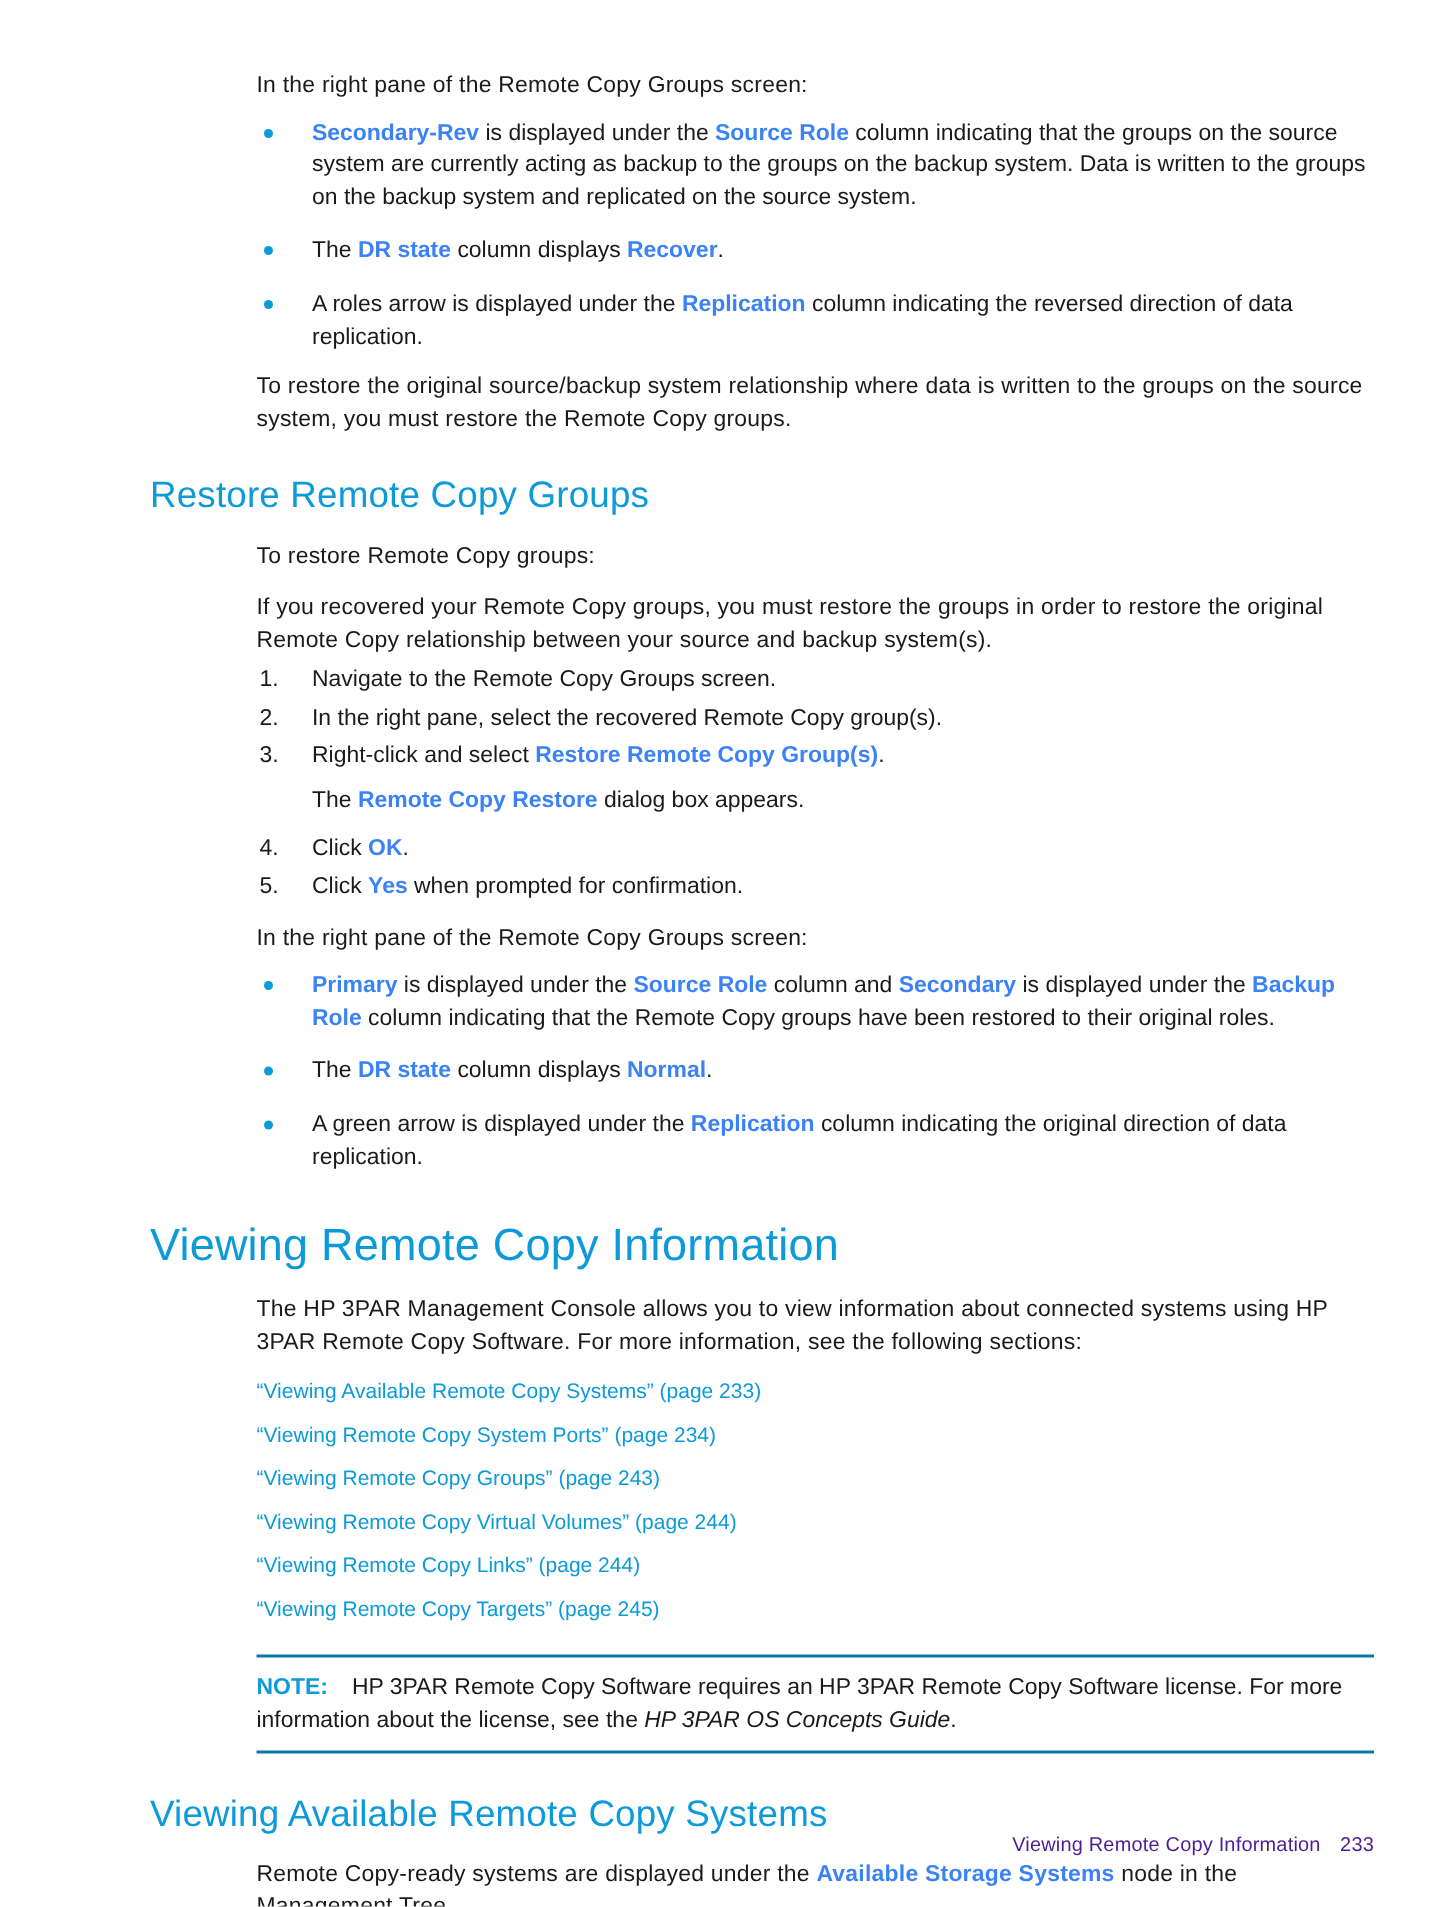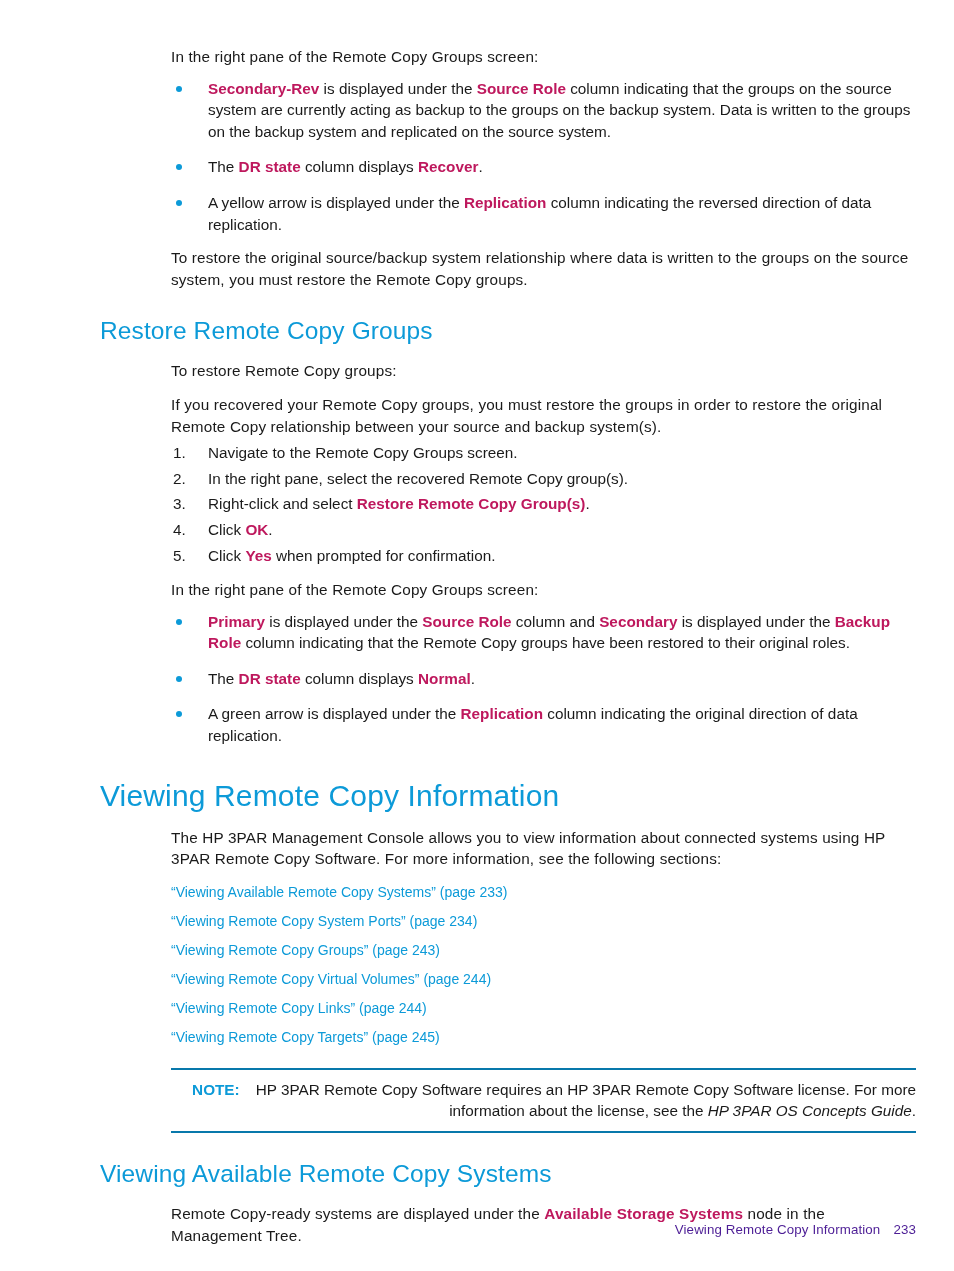--- a/index.html
+++ b/index.html
@@ -34,21 +34,21 @@
     margin: 0 0 4px 0;
     padding-left: 71px;           
     font-size: 15.3px;
     line-height: 21.6px;
     color: #1a1a1a;
     letter-spacing: 0.01em;
   }
   .para.tight { margin-bottom: 2px; }
   .para.gap-top { margin-top: 12px; }
 
-  b, .b { font-weight: bold; color: #be185d; }
+  b, .b { font-weight: bold; color: #3b82f6; }
   i, .i { font-style: italic; }
 
   
   ul.bullets {
     list-style: none;
     margin: 10px 0 0 0;
     padding: 0;
   }
   ul.bullets > li {
     position: relative;
@@ -139,21 +139,20 @@
     padding: 0;
     margin-left: 71px;
     width: 745px;
     border-top: 2px solid #0878ab;
     border-bottom: 2px solid #0878ab;
   }
   .note-body {
     padding: 9px 0 9px 0;
     font-size: 15.3px;
     line-height: 21.6px;
-    text-align: right;
   }
   .note-label {
     color: #0c9ad8;
     font-weight: bold;
     margin-right: 16px;
   }
 
   
   .footer {
     position: absolute;
@@ -171,35 +170,36 @@
 <body>
 
 <div class="page">
   <div class="content">
 
     <p class="para">In the right pane of the Remote Copy Groups screen:</p>
 
     <ul class="bullets">
     <li><span class="dot"></span><span><b>Secondary-Rev</b><span> is displayed under the </span><b>Source Role</b><span> column indicating that the groups on the source system are currently acting as backup to the groups on the backup system. Data is written to the groups on the backup system and replicated on the source system.</span></span></li>
         <li><span class="dot"></span><span><span>The </span><b>DR state</b><span> column displays </span><b>Recover</b><span>.</span></span></li>
-        <li><span class="dot"></span><span><span>A yellow arrow is displayed under the </span><b>Replication</b><span> column indicating the reversed direction of data replication.</span></span></li>
+        <li><span class="dot"></span><span><span>A roles arrow is displayed under the </span><b>Replication</b><span> column indicating the reversed direction of data replication.</span></span></li>
       </ul>
 
     <p class="para gap-top">To restore the original source/backup system relationship where data is written to the groups on the source system, you must restore the Remote Copy groups.</p>
 
     <h2 class="h2">Restore Remote Copy Groups</h2>
 
     <p class="para gap-top tight">To restore Remote Copy groups:</p>
 
     <p class="para gap-top">If you recovered your Remote Copy groups, you must restore the groups in order to restore the original Remote Copy relationship between your source and backup system(s).</p>
 
     <ol class="steps">
     <li><span class="num">1.</span><span><span>Navigate to the Remote Copy Groups screen.</span></span></li>
         <li><span class="num">2.</span><span><span>In the right pane, select the recovered Remote Copy group(s).</span></span></li>
         <li><span class="num">3.</span><span><span>Right-click and select </span><b>Restore Remote Copy Group(s)</b><span>.</span></span></li>
+        <div class="substep"><span>The </span><b>Remote Copy Restore</b><span> dialog box appears.</span></div>
         <li><span class="num">4.</span><span><span>Click </span><b>OK</b><span>.</span></span></li>
         <li><span class="num">5.</span><span><span>Click </span><b>Yes</b><span> when prompted for confirmation.</span></span></li>
       </ol>
 
     <p class="para gap-top tight">In the right pane of the Remote Copy Groups screen:</p>
 
     <ul class="bullets">
     <li><span class="dot"></span><span><b>Primary</b><span> is displayed under the </span><b>Source Role</b><span> column and </span><b>Secondary</b><span> is displayed under the </span><b>Backup Role</b><span> column indicating that the Remote Copy groups have been restored to their original roles.</span></span></li>
         <li><span class="dot"></span><span><span>The </span><b>DR state</b><span> column displays </span><b>Normal</b><span>.</span></span></li>
         <li><span class="dot"></span><span><span>A green arrow is displayed under the </span><b>Replication</b><span> column indicating the original direction of data replication.</span></span></li>

